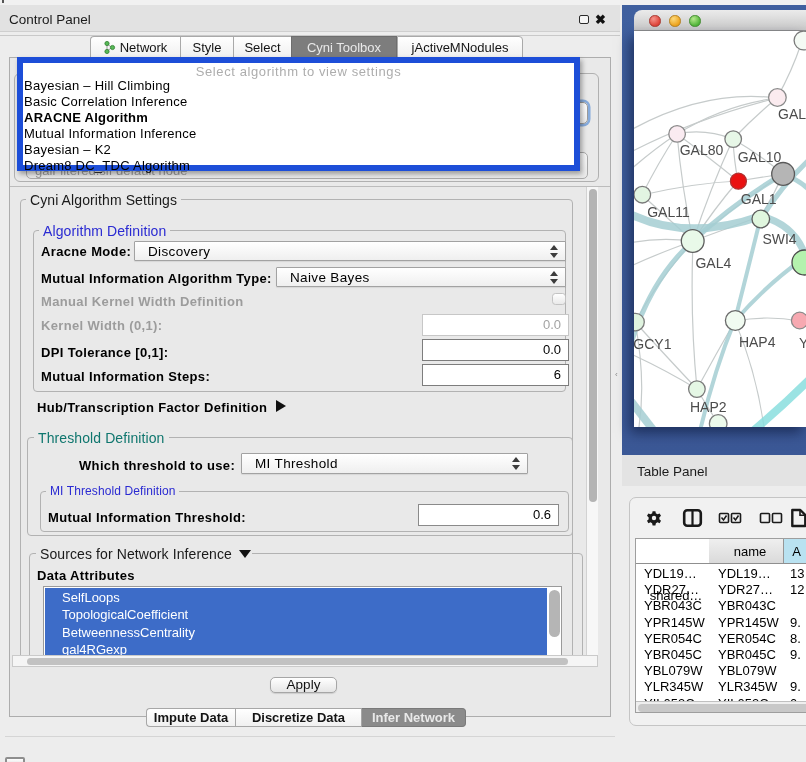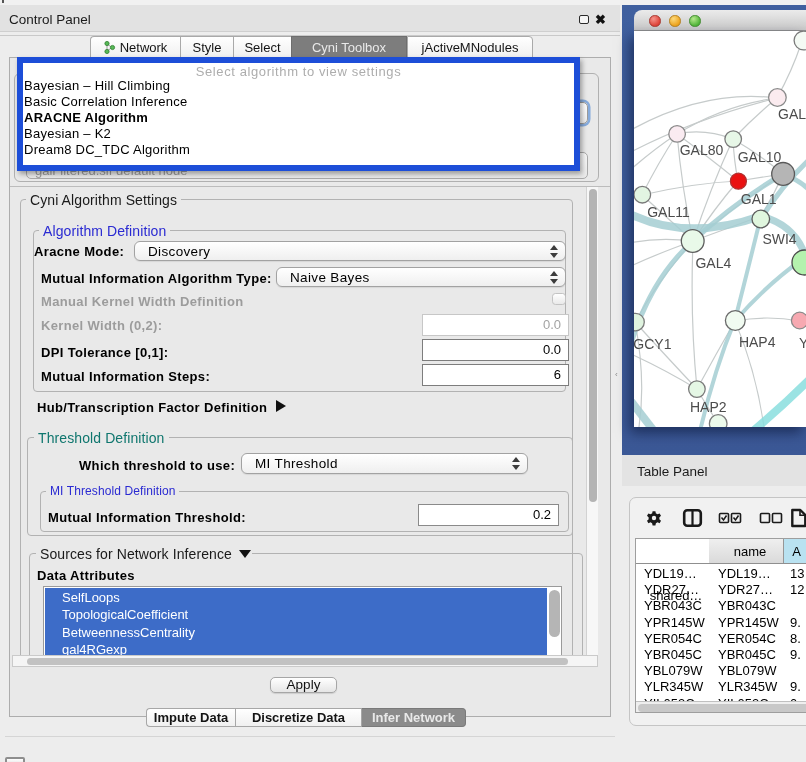--- a/index.html
+++ b/index.html
@@ -1,21 +1,21 @@
 <!DOCTYPE html>
 <html><head>
 <meta charset="utf-8">
 <style>
 * { margin:0; padding:0; box-sizing:border-box; }
 html,body { width:806px; height:762px; }
 body { background:#ededed; font-family:"Liberation Sans", sans-serif; position:relative; overflow:hidden; }
 .abs { position:absolute; }
 .lbl { position:absolute; font-size:13px; font-weight:bold; color:#000; white-space:nowrap; letter-spacing:0.35px; }
 .lbl.dis { color:#9c9c9c; }
-.combo { position:absolute; background:linear-gradient(#ffffff,#efefef); border:1px solid #a2a2a2; border-radius:6px; font-size:13.5px; letter-spacing:0.35px; color:#000; display:flex; align-items:center; box-shadow:0 1px 1px rgba(0,0,0,0.08); }
+.combo { position:absolute; background:linear-gradient(#ffffff,#efefef); border:1px solid #a2a2a2; border-radius:1px; font-size:13.5px; letter-spacing:0.35px; color:#000; display:flex; align-items:center; box-shadow:0 1px 1px rgba(0,0,0,0.08); }
 .combo .arr { position:absolute; right:7px; top:0; bottom:0; width:8px; }
 .au,.ad { position:absolute; left:0; width:0; height:0; border-left:4px solid transparent; border-right:4px solid transparent; }
 .au { top:calc(50% - 6.5px); border-bottom:5px solid #3c3c3c; }
 .ad { top:calc(50% + 1.5px); border-top:5px solid #3c3c3c; }
 .field { position:absolute; background:#ffffff; border:1px solid #a0a0a0; font-size:13px; color:#000; text-align:right; padding-right:7px; line-height:20px; }
 .tl { width:11.5px; height:11.5px; border-radius:50%; }
 .row { display:flex; }
 .c1 { width:74px; padding-left:8px; }
 .c2 { width:77px; padding-left:8px; }
 .c3 { padding-left:3px; }
@@ -39,21 +39,21 @@
       <line x1="3" y1="10" x2="8" y2="6.5" stroke="#9c9c9c" stroke-width="1"></line>
       <line x1="3" y1="3" x2="3" y2="10" stroke="#9c9c9c" stroke-width="1"></line>
       <circle cx="3" cy="2.5" r="2.1" fill="#57b957" stroke="#2e7d2e" stroke-width="0.8"></circle>
       <circle cx="8.5" cy="6.5" r="2.1" fill="#57b957" stroke="#2e7d2e" stroke-width="0.8"></circle>
       <circle cx="3" cy="10.5" r="2.1" fill="#57b957" stroke="#2e7d2e" stroke-width="0.8"></circle>
     </svg>
     <span>Network</span>
   </div>
   <div style="width:53px;background:linear-gradient(#ffffff,#f0f0f0);border:1px solid #a9a9a9;border-right:none;display:flex;align-items:center;justify-content:center;">Style</div>
   <div style="width:58px;background:linear-gradient(#ffffff,#f0f0f0);border:1px solid #a9a9a9;border-right:none;display:flex;align-items:center;justify-content:center;">Select</div>
-  <div style="width:116px;background:#7d7d7d;border:1px solid #6e6e6e;color:#e9e9e9;display:flex;align-items:center;justify-content:center;">Cyni Toolbox</div>
+  <div style="width:106px;background:#7d7d7d;border:1px solid #6e6e6e;color:#e9e9e9;display:flex;align-items:center;justify-content:center;">Cyni Toolbox</div>
   <div style="width:126px;background:linear-gradient(#ffffff,#f0f0f0);border:1px solid #a9a9a9;border-radius:0 4px 0 0;display:flex;align-items:center;justify-content:center;text-align:right;">jActiveMNodules</div>
 </div>
 
 <div class="abs" style="left:9px;top:57px;width:602px;height:660px;border:1px solid #adadad;background:#e9e9e9;"></div>
 
 <div class="abs" style="left:14px;top:73px;width:585px;height:109px;border:1px solid #b0b0b0;border-radius:6px;background:#e9e9e9;"></div>
 <div class="abs" style="left:540px;top:101.5px;width:48px;height:22px;border:1px solid #9a9a9a;border-radius:5px;background:linear-gradient(#ffffff,#eeeeee);box-shadow:0 0 0 2.5px rgba(100,150,215,0.75);"></div>
 <div class="abs" style="left:26px;top:152px;width:562px;height:27px;border:1px solid #a9a9a9;border-radius:5px;background:linear-gradient(#f8f8f8,#e9e9e9);">
   <div class="abs" style="left:8px;top:10px;font-size:13px;color:#9b9b9b;">galFiltered.sif default node</div>
 </div>
@@ -62,42 +62,42 @@
 
 <div class="abs" style="left:10px;top:187px;width:576px;height:468px;overflow:hidden;">
  <div class="abs" style="left:0;top:0;width:576px;height:468px;">
 
   <div class="abs" style="left:10px;top:12px;width:553px;height:470px;border:1px solid #b2b2b2;border-radius:4px;"></div>
   <div class="abs" style="left:16px;top:5px;background:#e9e9e9;padding:0 4px;font-size:14px;letter-spacing:0.1px;color:#1a1a1a;">Cyni Algorithm Settings</div>
 
   <div class="abs" style="left:23px;top:43px;width:533px;height:162px;border:1px solid #b2b2b2;border-radius:4px;"></div>
   <div class="abs" style="left:29px;top:36px;background:#e9e9e9;padding:0 4px;font-size:14px;letter-spacing:0.1px;color:#2a2ad2;">Algorithm Definition</div>
 
-  <div class="abs lbl" style="left:24px;top:57px;">Aracne Mode:</div>
+  <div class="abs lbl" style="left:31px;top:57px;">Aracne Mode:</div>
   <div class="combo" style="left:124px;top:54px;width:432px;height:20px;">
         <span style="padding-left:13px;">Discovery</span>
         <div class="arr">
           <i class="au"></i>
           <i class="ad"></i>
         </div>
       </div>
 
   <div class="abs lbl" style="left:31px;top:83.5px;">Mutual Information Algorithm Type:</div>
   <div class="combo" style="left:266px;top:80px;width:290px;height:20px;">
         <span style="padding-left:13px;">Naive Bayes</span>
         <div class="arr">
           <i class="au"></i>
           <i class="ad"></i>
         </div>
       </div>
 
   <div class="abs lbl dis" style="left:31px;top:106.5px;">Manual Kernel Width Definition</div>
   <div class="abs" style="left:542px;top:106px;width:14px;height:12px;border:1.5px solid #c3c3c3;border-radius:3.5px;background:linear-gradient(#ffffff,#e9e9e9);"></div>
 
-  <div class="abs lbl dis" style="left:31px;top:130.5px;">Kernel Width (0,2):</div>
+  <div class="abs lbl dis" style="left:31px;top:130.5px;">Kernel Width (0,1):</div>
   <div class="field" style="left:412px;top:127px;width:147px;height:22px;border-color:#c7c7c7;color:#a3a3a3;">0.0</div>
 
   <div class="abs lbl" style="left:31px;top:157.5px;">DPI Tolerance [0,1]:</div>
   <div class="field" style="left:412px;top:152px;width:147px;height:22px;border-color:#7d7d7d;">0.0</div>
 
   <div class="abs lbl" style="left:31px;top:182px;">Mutual Information Steps:</div>
   <div class="field" style="left:412px;top:177px;width:147px;height:22px;border-color:#7d7d7d;">6</div>
 
   <div class="abs lbl" style="left:27px;top:212.5px;">Hub/Transcription Factor Definition</div>
   <div class="abs" style="left:266px;top:212.5px;width:0;height:0;border-left:10px solid #111;border-top:6px solid transparent;border-bottom:6px solid transparent;"></div>
@@ -111,21 +111,21 @@
         <div class="arr">
           <i class="au"></i>
           <i class="ad"></i>
         </div>
       </div>
 
   <div class="abs" style="left:30px;top:304px;width:529px;height:41px;border:1px solid #b2b2b2;border-radius:4px;"></div>
   <div class="abs" style="left:36px;top:297px;background:#e9e9e9;padding:0 4px;font-size:12px;letter-spacing:0.1px;color:#2a2ad2;">MI Threshold Definition</div>
 
   <div class="abs lbl" style="left:38px;top:322.5px;">Mutual Information Threshold:</div>
-  <div class="field" style="left:408px;top:317px;width:141px;height:22px;border-color:#8a8a8a;">0.2</div>
+  <div class="field" style="left:408px;top:317px;width:141px;height:22px;border-color:#8a8a8a;">0.6</div>
 
   <div class="abs" style="left:19px;top:366px;width:554px;height:160px;border:1px solid #b2b2b2;border-radius:4px;"></div>
   <div class="abs" style="left:26px;top:359px;background:#e9e9e9;padding:0 4px;font-size:14px;letter-spacing:0.1px;color:#1a1a1a;">Sources for Network Inference&nbsp;&nbsp;&nbsp;&nbsp;</div>
   <div class="abs" style="left:229px;top:363px;width:0;height:0;border-top:8px solid #111;border-left:6.5px solid transparent;border-right:6.5px solid transparent;"></div>
 
   <div class="abs lbl" style="left:27px;top:381px;">Data Attributes</div>
 
   <div class="abs" style="left:33px;top:399px;width:519px;height:120px;border:1px solid #9a9a9a;background:#ffffff;">
     <div class="abs" style="left:1px;top:1px;width:502px;height:118px;background:#3d6cc8;"></div>
     <div class="abs" style="left:18px;top:1.5px;font-size:13px;line-height:17.6px;color:#ffffff;">SelfLoops<br>TopologicalCoefficient<br>BetweennessCentrality<br>gal4RGexp<br>&nbsp;<br>&nbsp;</div>
@@ -154,20 +154,21 @@
 
 <div class="abs" style="left:5px;top:736px;width:610px;height:1px;background:#d5d5d5;"></div>
 <div class="abs" style="left:5px;top:757px;width:20px;height:10px;border:2px solid #8e8e8e;border-radius:2px;background:linear-gradient(#ffffff,#dddddd);"></div>
 
 <div class="abs" style="left:17px;top:57px;width:563px;height:114px;background:#ffffff;border:6px solid #1d4ed8;box-shadow:2px 3px 5px rgba(0,0,0,0.35);z-index:30;">
   <div style="text-align:center;font-size:13px;letter-spacing:0.6px;color:#adadad;padding-top:1px;height:15px;">Select algorithm to view settings</div>
   <div style="font-size:13px;color:#000;line-height:16px;padding-left:1px;letter-spacing:0.25px;">
     <div>Bayesian – Hill Climbing</div>
     <div>Basic Correlation Inference</div>
     <div style="font-weight:bold;">ARACNE Algorithm</div>
+    <div>Mutual Information Inference</div>
     <div>Bayesian – K2</div>
     <div>Dream8 DC_TDC Algorithm</div>
   </div>
 </div>
 
 <div class="abs" style="left:622px;top:5px;width:184px;height:450px;background:linear-gradient(#40609f,#3b5896);">
 
   <div class="abs" style="left:12px;top:5px;width:172px;height:21px;background:linear-gradient(#ebebeb,#c9c9c9);border-radius:8px 0 0 0;border-bottom:1px solid #909090;"></div>
   <div class="abs tl" style="left:27px;top:10px;background:radial-gradient(circle at 35% 30%,#f4948c,#e0443a 70%);border:1px solid #a8352d;"></div>
   <div class="abs tl" style="left:47px;top:10px;background:radial-gradient(circle at 35% 30%,#fbd97c,#efa51f 70%);border:1px solid #b67f1a;"></div>

